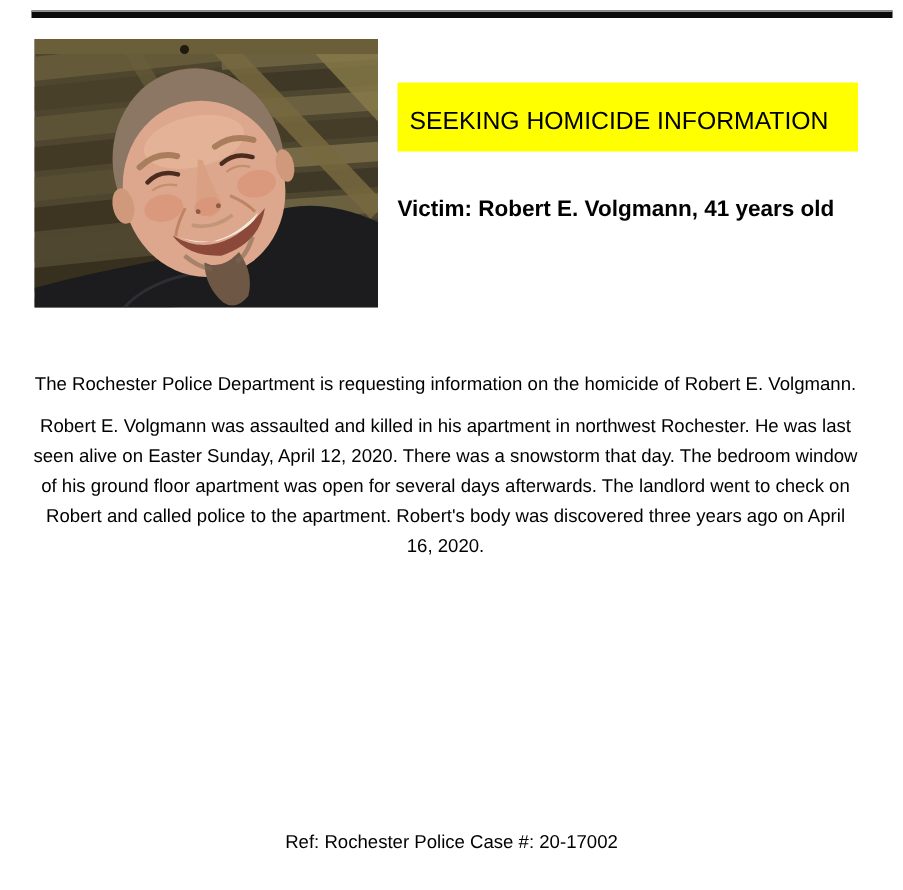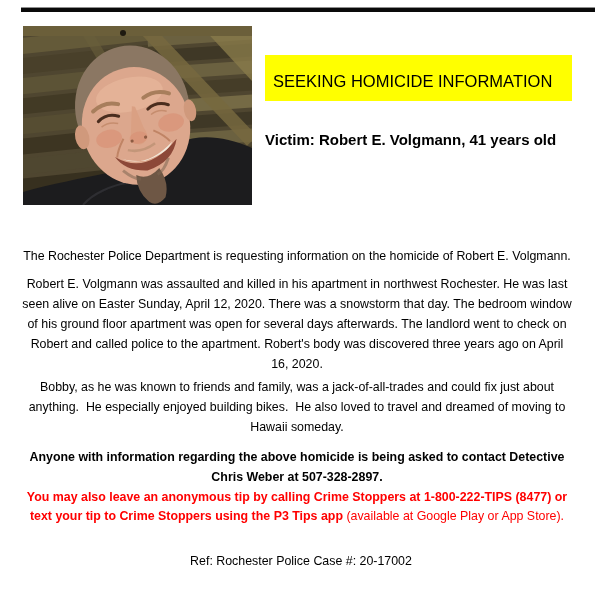--- a/index.html
+++ b/index.html
@@ -133,22 +133,19 @@
   <div class="headline-wrap">
     <span class="headline">SEEKING HOMICIDE INFORMATION</span>
   </div>
 
   <div class="victim-line">Victim: Robert E. Volgmann, 41 years old</div>
 
   <p class="p p1">The Rochester Police Department is requesting information on the homicide of Robert E. Volgmann.</p>
 
   <p class="p p2">Robert E. Volgmann was assaulted and killed in his apartment in northwest Rochester. He was last seen alive on Easter Sunday, April 12, 2020. There was a snowstorm that day. The bedroom window of his ground floor apartment was open for several days afterwards. The landlord went to check on Robert and called police to the apartment. Robert's body was discovered three years ago on April 16, 2020.</p>
 
-  <p class="p p3">Bobby, as he was known to friends and family, was a jack-of-all-trades and could fix just about anything.  He especially enjoyed building bikes.  He also loved to travel and dreamed of moving to Hawaii someday.</p>
 
-  <p class="p p4">Anyone with information regarding the above homicide is being asked to contact Detective Chris Weber at 507-328-2897.</p>
 
-  <p class="p p5"><span class="bold">You may also leave an anonymous tip by calling Crime Stoppers at 1-800-222-TIPS (8477) or text your tip to Crime Stoppers using the P3 Tips app</span><span> (available at Google Play or App Store).</span></p>
 
 
   <p class="p p7">Ref: Rochester Police Case #: 20-17002</p>
 
 </div>
 
 </body></html>

